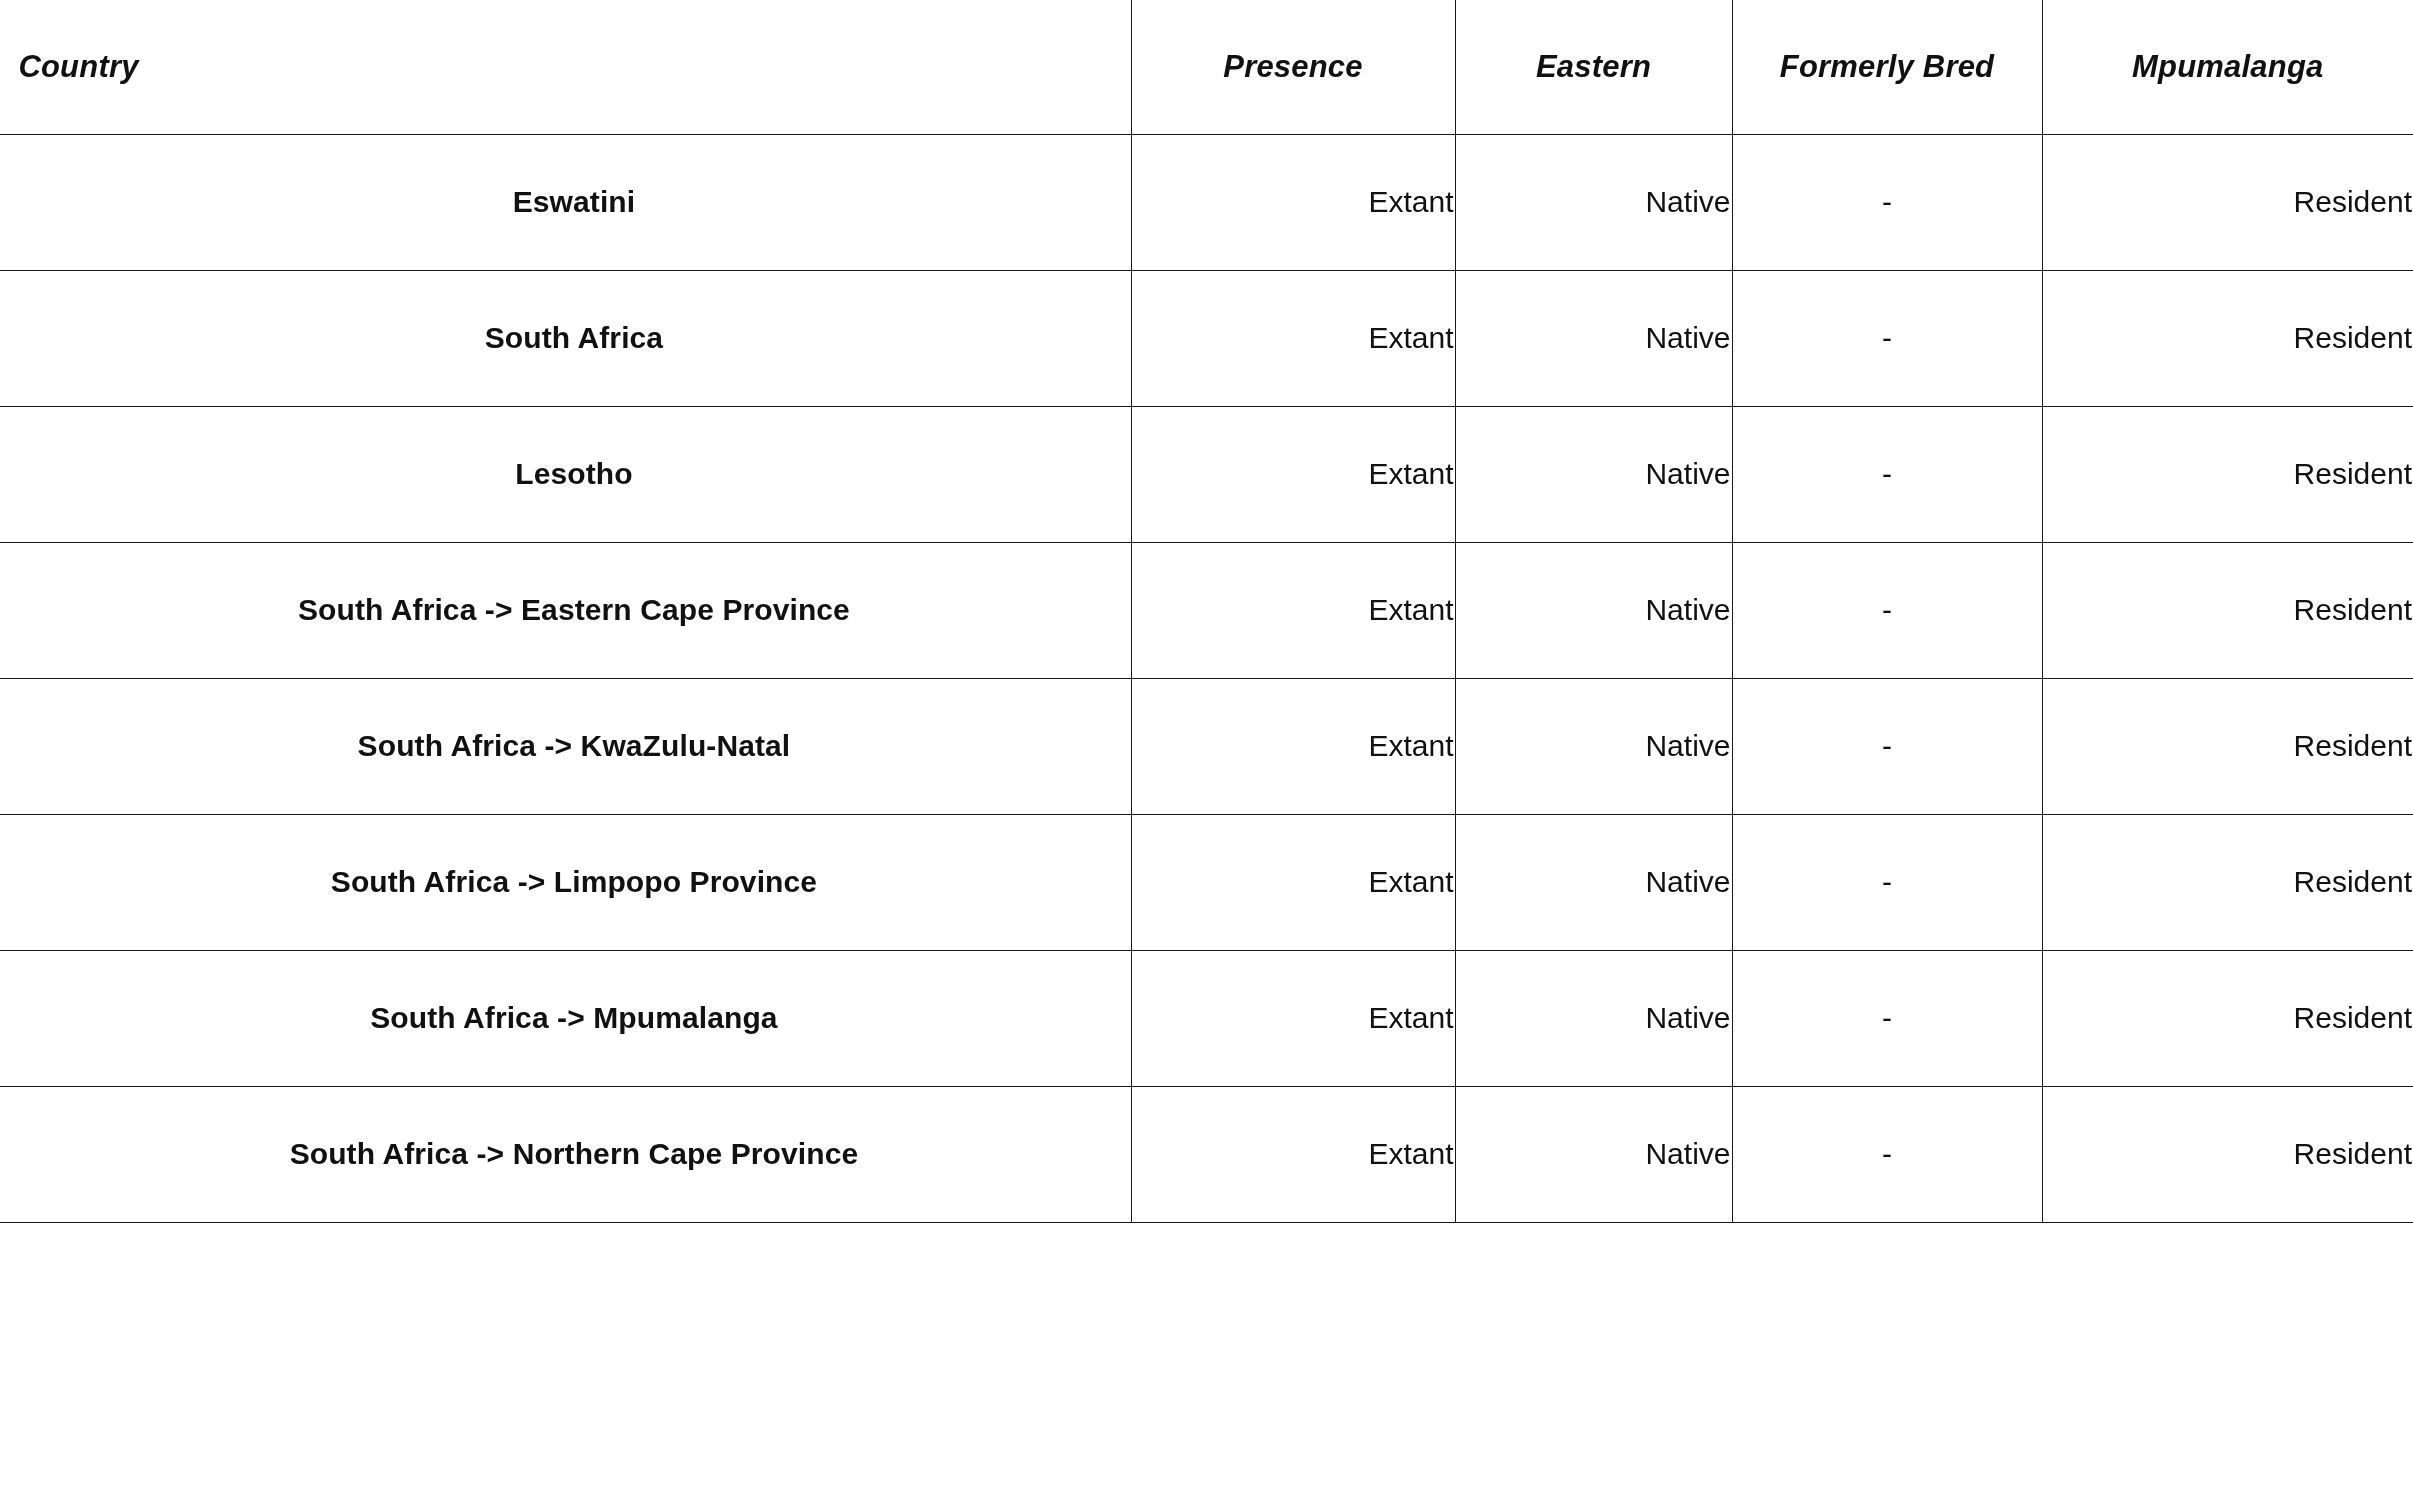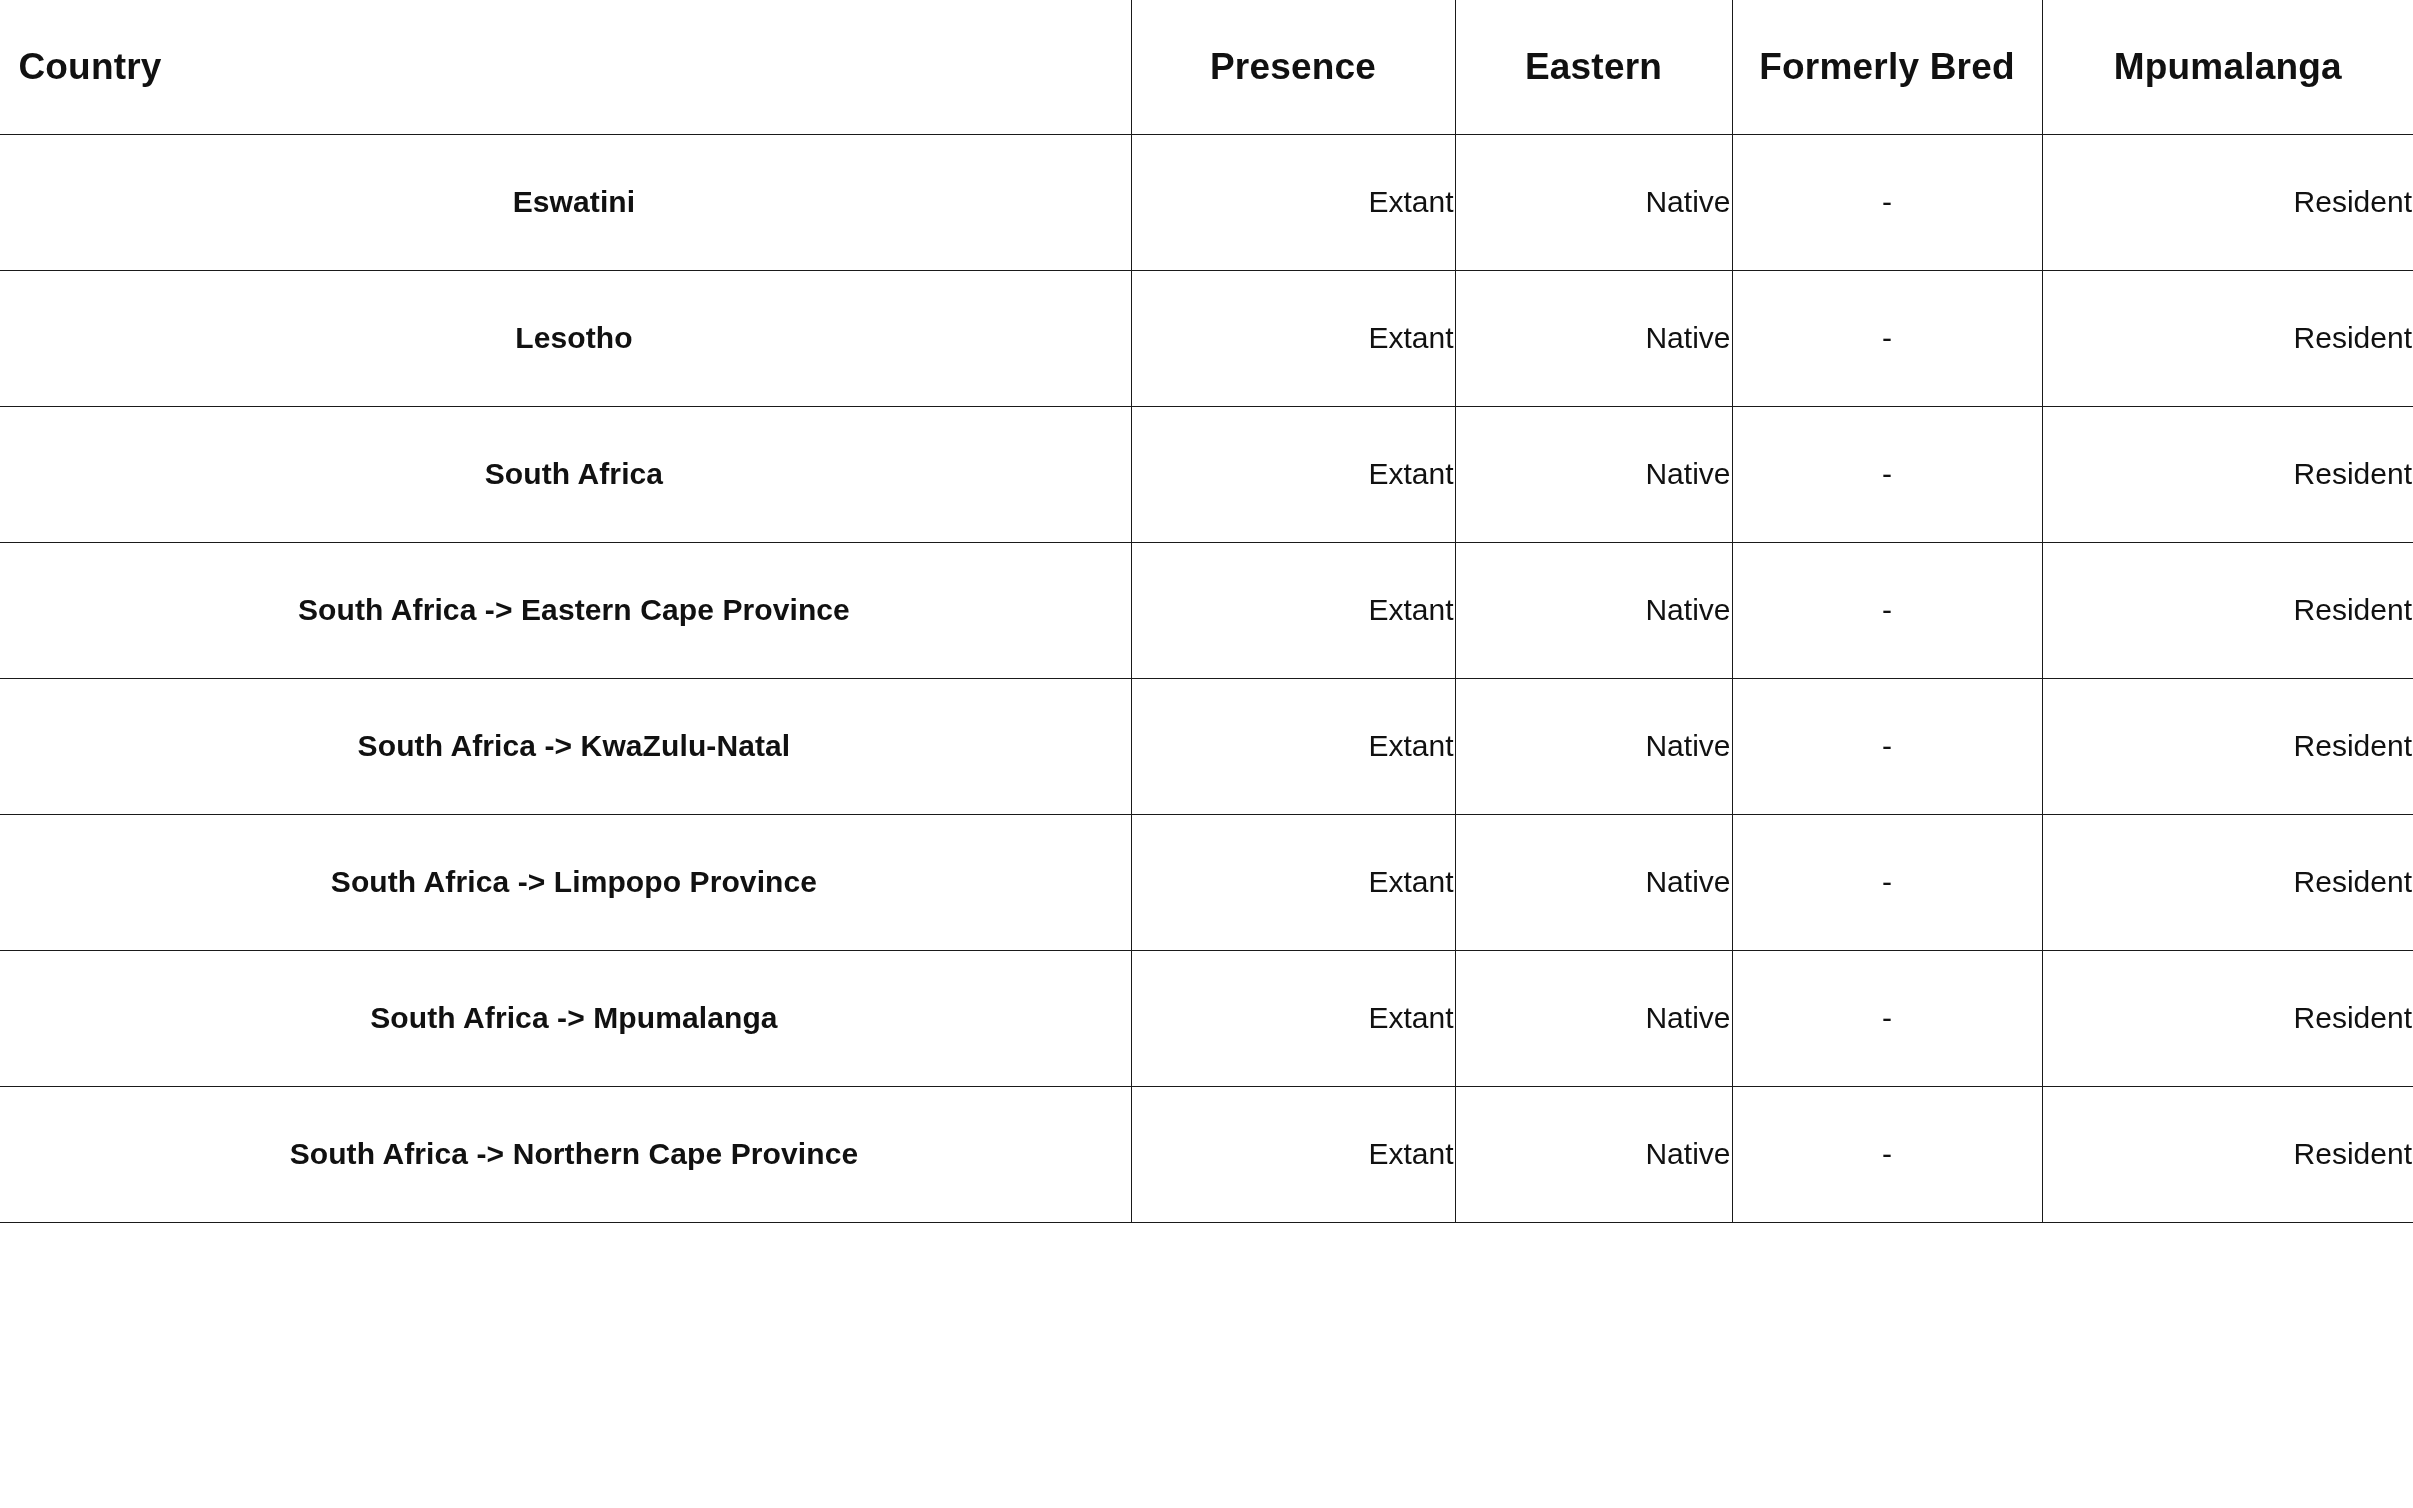--- a/index.html
+++ b/index.html
@@ -35,23 +35,24 @@
     vertical-align: middle;
     box-sizing: border-box;
   }
   
   table.range-table tr > *:first-child { border-left: none; }
   table.range-table tr > *:last-child { border-right: none; }
   table.range-table tr:first-child > * { border-top: none; }
 
   thead th {
     height: 134px;
-    font-size: 37px;
+    font-size: 31px;
     font-weight: bold;
     letter-spacing: 0.2px;
+    font-style: italic;
   }
   thead th.country-head {
     text-align: left;
     padding-left: 18.4px;
   }
   thead th.center-head {
     text-align: center;
   }
 
   tbody td {
@@ -96,28 +97,28 @@
     </thead>
     <tbody>
       <tr>
         <td class="country-cell">Eswatini</td>
         <td class="value-cell">Extant</td>
         <td class="value-cell">Native</td>
         <td class="dash-cell">-</td>
         <td class="value-cell">Resident</td>
       </tr>
       <tr>
-        <td class="country-cell">Lesotho</td>
+        <td class="country-cell">South Africa</td>
         <td class="value-cell">Extant</td>
         <td class="value-cell">Native</td>
         <td class="dash-cell">-</td>
         <td class="value-cell">Resident</td>
       </tr>
       <tr>
-        <td class="country-cell">South Africa</td>
+        <td class="country-cell">Lesotho</td>
         <td class="value-cell">Extant</td>
         <td class="value-cell">Native</td>
         <td class="dash-cell">-</td>
         <td class="value-cell">Resident</td>
       </tr>
       <tr>
         <td class="country-cell">South Africa -&gt; Eastern Cape Province</td>
         <td class="value-cell">Extant</td>
         <td class="value-cell">Native</td>
         <td class="dash-cell">-</td>

